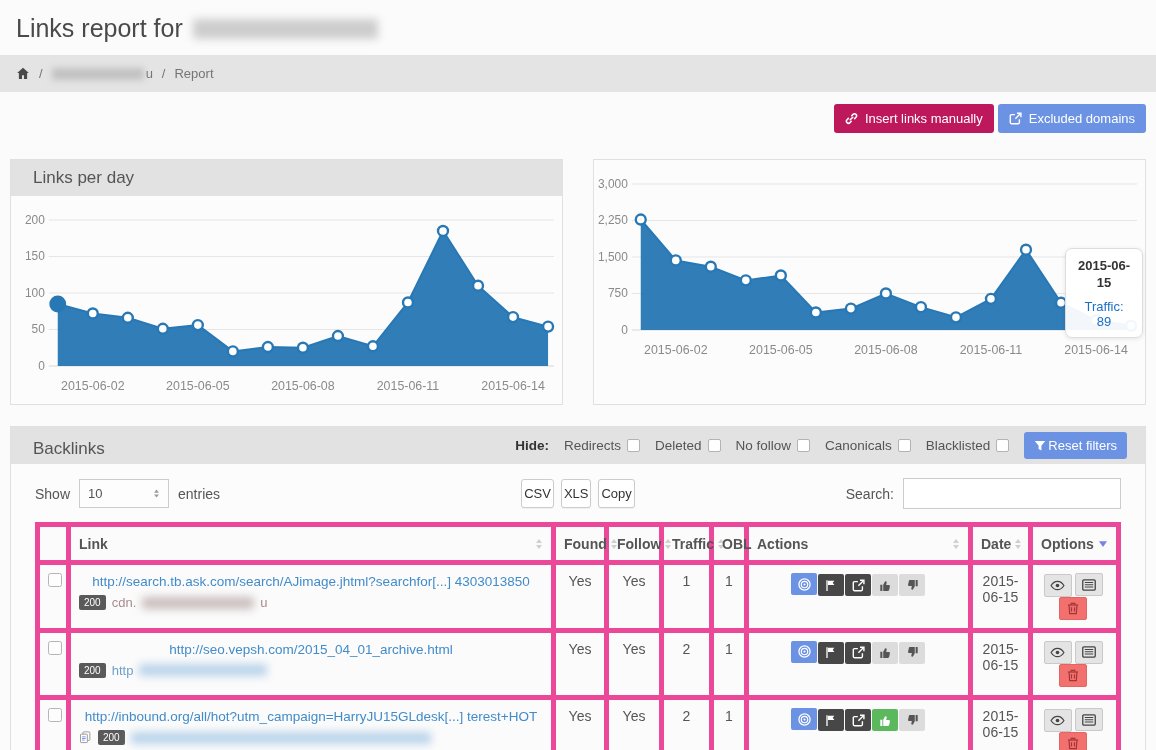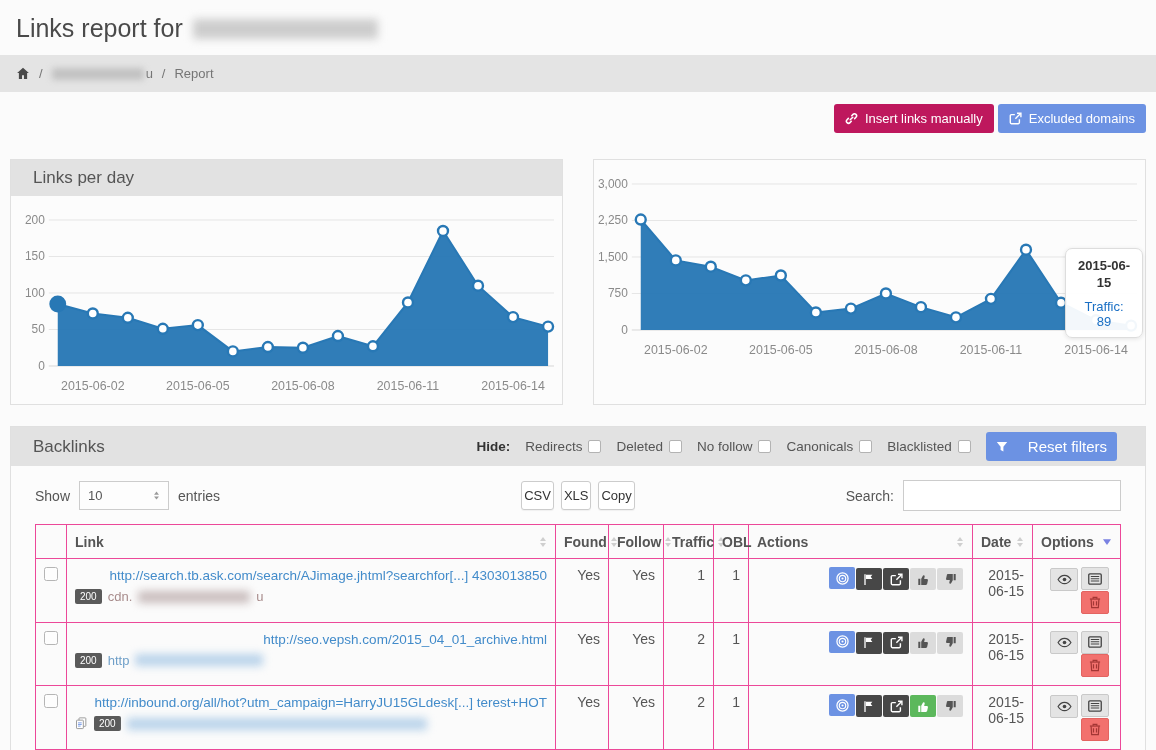--- a/index.html
+++ b/index.html
@@ -33,45 +33,45 @@
   .tooltip{position:absolute;background:rgba(255,255,255,.94);border:1px solid #ddd;
            border-radius:7px;box-shadow:0 1px 4px rgba(0,0,0,.10);
            padding:8px 10px;font-size:13px;z-index:3;}
   .t-title{font-weight:bold;color:#333;text-align:center;margin-bottom:8px;line-height:17px;}
   .t-value{color:#1a6fc4;white-space:nowrap;}
   .tooltip-left{left:2px;top:34px;width:122px;}
   .tooltip-right{right:2px;top:88px;width:78px;text-align:center;}
   .tooltip-right .t-value{white-space:normal;}
   
   .backlinks{margin-top:21px;}
-  .backlinks-header{display:flex;align-items:center;justify-content:space-between;
-                    background:#e2e2e2;padding:5px 28px 5px 22px;}
+  .backlinks-header{display:flex;align-items:flex-end;justify-content:space-between;
+                    background:#e2e2e2;padding:5px 18px 5px 22px;}
   .bk-title{font-size:17px;color:#555;}
   .filters{display:flex;align-items:center;gap:15px;font-size:13.5px;color:#555;}
   .hide-label{font-weight:bold;color:#333;}
   .filter{display:inline-flex;align-items:center;gap:6px;cursor:pointer;}
   .cbox{width:13px;height:13px;border:1px solid #b3b3b3;border-radius:2px;background:#fff;display:inline-block;}
-  .btn-reset{background:#6c92e3;color:#fff;border:none;border-radius:3px;font-size:15px;
-             padding:6px 10px;display:inline-flex;align-items:center;gap:20px;cursor:pointer;font-family:inherit;}
+  .btn-reset{background:#6c92e3;color:#fff;border:none;border-radius:3px;font-size:13px;
+             padding:6px 10px;display:inline-flex;align-items:center;gap:2px;cursor:pointer;font-family:inherit;}
   .table-wrap{padding:14px 24px 20px;background:#fcfcfc;}
   .table-controls{display:flex;align-items:center;margin-bottom:13px;}
   .show-entries{flex:1;display:flex;align-items:center;gap:9px;font-size:14px;color:#555;}
   .select-box{width:90px;border:1px solid #ccc;background:#fdfdfd;padding:6px 8px;
               display:flex;justify-content:space-between;align-items:center;
               font-size:13px;color:#555;cursor:pointer;}
   .export-buttons{flex:1;display:flex;gap:7px;justify-content:center;}
   .btn-export{background:#fff;border:1px solid #ccc;border-radius:3px;color:#333;
               font-size:13px;padding:6px 2px;cursor:pointer;font-family:inherit;
               box-shadow:0 1px 1px rgba(0,0,0,.05);}
   .search-area{flex:1;display:flex;justify-content:flex-end;align-items:center;gap:9px;
                font-size:14px;color:#555;}
   .search-input{width:218px;height:31px;border:1px solid #ccc;background:#fff;padding:0 8px;font:inherit;}
   
   table.bk{width:100%;border-collapse:collapse;background:#fbfbfb;font-size:14px;table-layout:fixed;}
-  .bk th,.bk td{border:1px solid #ec4899;padding:8px 8px;text-align:right;color:#555;}
+  .bk th,.bk td{border:5px solid #ec4899;padding:8px 8px;text-align:center;color:#555;}
   .bk th{font-weight:bold;font-size:14px;cursor:pointer;}
   .bk td{vertical-align:top;}
   .th-inner{display:flex;align-items:center;justify-content:space-between;gap:3px;min-height:17px;}
   .w-check{width:31px;} .w-found{width:53px;} .w-follow{width:55px;} .w-traffic{width:50px;}
   .w-obl{width:35px;} .w-actions{width:224px;} .w-date{width:60px;} .w-options{width:88px;}
   .rowbox{width:14px;height:14px;border:1px solid #b5b5b5;border-radius:2.5px;background:#fdfdfd;
           display:inline-block;cursor:pointer;}
   .link-a{color:#428bca;text-decoration:none;font-size:13.5px;cursor:pointer;display:inline-flex;
           align-items:center;flex-wrap:wrap;gap:1px;}
   .sub-line{margin-top:6px;display:flex;align-items:center;gap:6px;}

